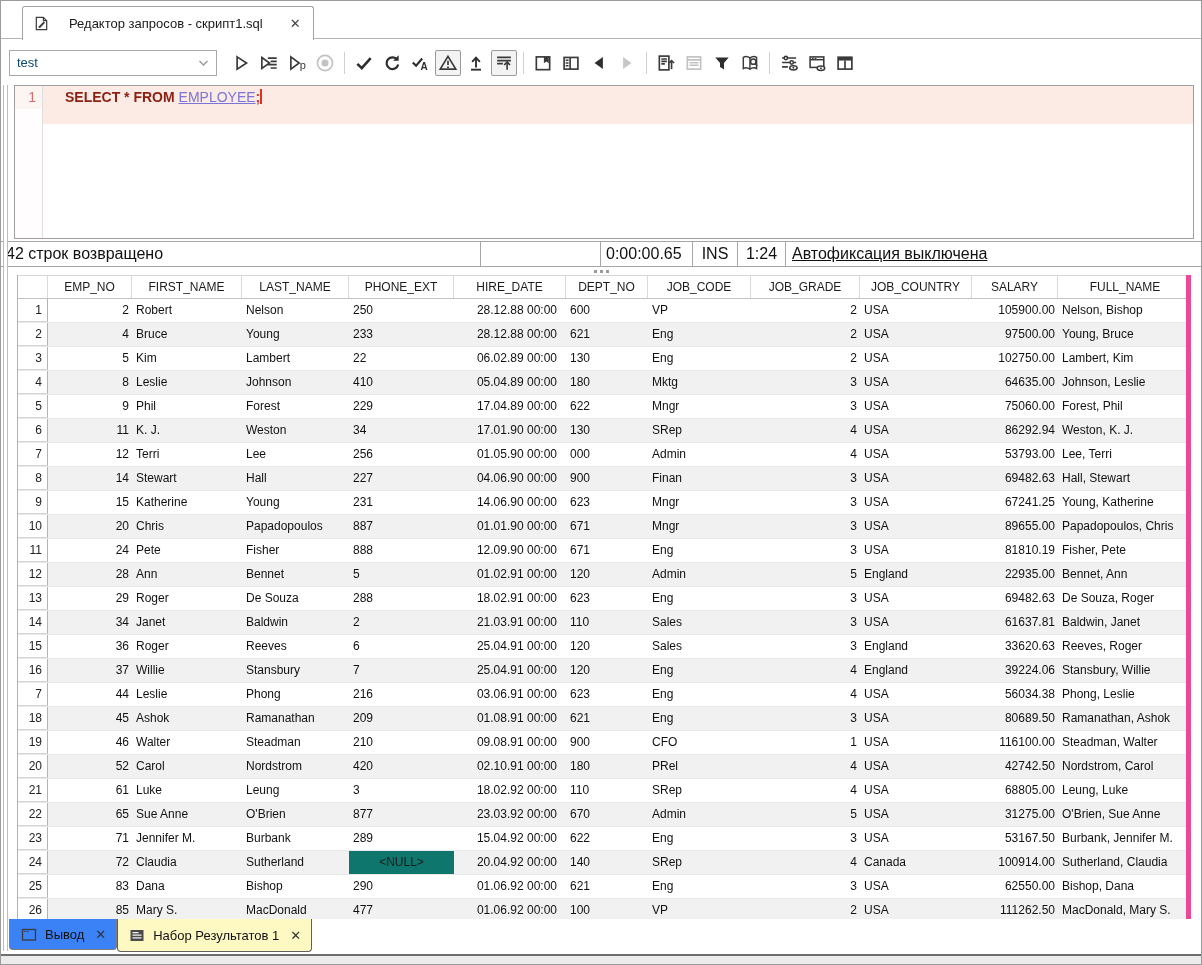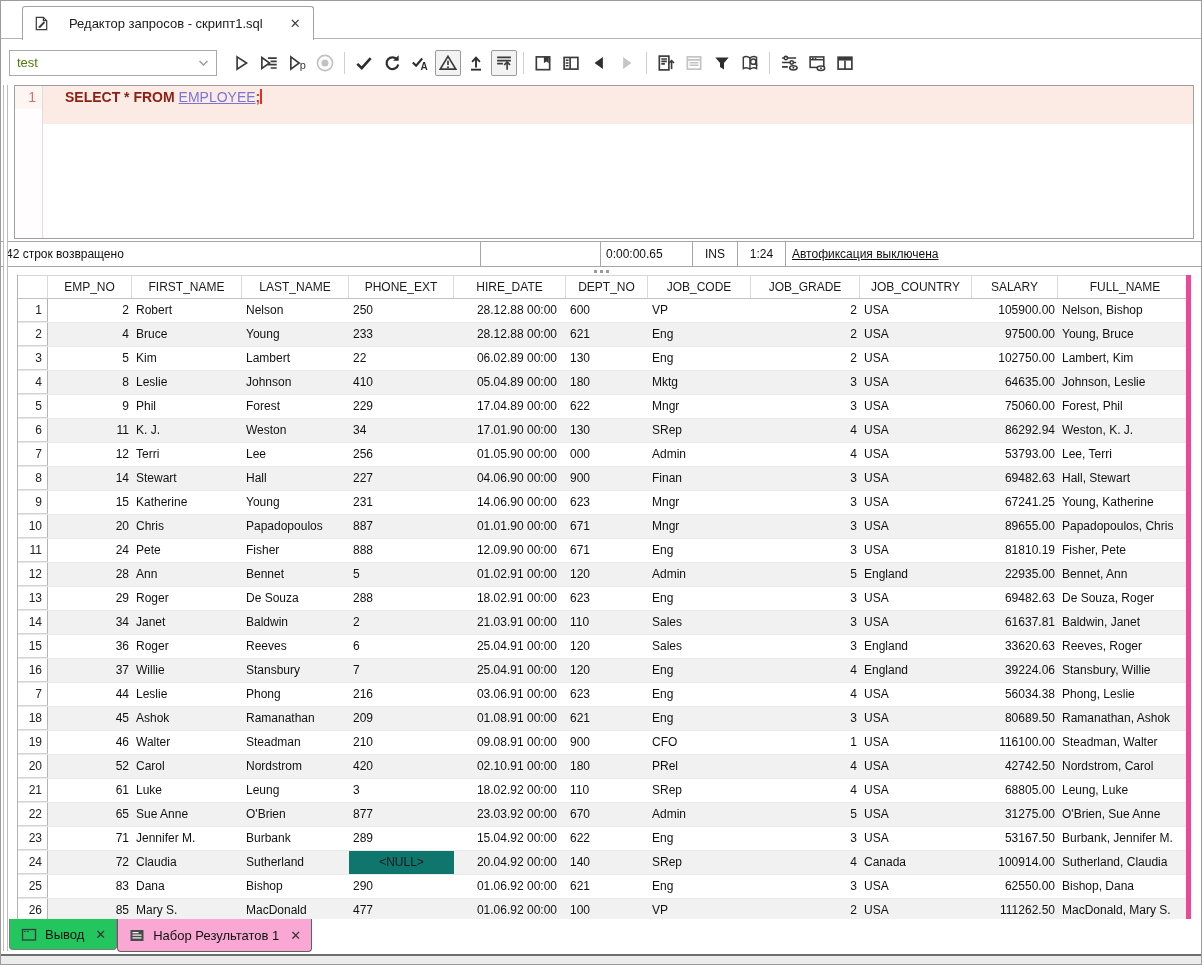--- a/index.html
+++ b/index.html
@@ -7,41 +7,41 @@
   body { font-family:"Liberation Sans", sans-serif; width:1202px; height:965px; position:relative; }
   .window { position:absolute; inset:0; width:1202px; height:965px; border:1px solid #9b9b9b; background:#fff; overflow:hidden; }
 
   
   .doc-tabbar { position:absolute; left:0; top:0; right:0; height:38px; border-bottom:1px solid #b3b3b3; background:#fff; }
   .doc-tab { position:absolute; left:21px; top:5px; height:34px; border:1px solid #a2a2a2; border-bottom:none; border-radius:3px 3px 0 0; background:#fff; display:flex; align-items:center; gap:19px; padding:0 12px 0 10px; font-size:13px; color:#1a1a1a; }
   .doc-tab .close { font-size:13px; color:#444; margin-left:8px; cursor:pointer; }
 
   
   .toolbar { position:absolute; left:0; top:39px; right:0; height:45px; display:flex; align-items:center; padding-left:8px; background:#fff; }
-  .combo { width:208px; height:26px; border:1px solid #a9a9a9; display:flex; align-items:center; justify-content:space-between; padding:0 7px 0 7px; font-size:13px; color:#4d7c0f; background:#fff; margin-right:10px; cursor:default; }
+  .combo { width:208px; height:26px; border:1px solid #a9a9a9; display:flex; align-items:center; justify-content:space-between; padding:0 7px 0 7px; font-size:13px; color:#0c4a6e; background:#fff; margin-right:10px; cursor:default; }
   .combo svg { opacity:.75; }
   .tbtn { width:26px; height:26px; display:flex; align-items:center; justify-content:center; margin:0 1px; border:1px solid transparent; border-radius:2px; cursor:pointer; }
   .tbtn.toggled { border-color:#9a9a9a; background:#f3f3f3; }
   .tbtn.disabled { cursor:default; }
   .tsep { width:1px; height:22px; background:#d0d0d0; margin:0 5px; }
 
   
   .editor { position:absolute; left:13px; top:84px; width:1180px; height:154px; border:1px solid #9f9f9f; background:#fff; display:flex; }
   .gutter { width:28px; border-right:1px solid #e0dddd; background:#fffdfd; font-size:14px; }
   .gutter .ln { height:23px; line-height:23px; text-align:right; padding-right:6px; color:#e06a6a; background:#fdf5f2; }
   .code { flex:1; font-size:14px; }
   .codeline { height:38px; line-height:23px; background:#fceae4; padding-left:22px; white-space:pre; }
   .tok-keyword { color:#8d1f12; font-weight:bold; }
   .tok-identifier-link { color:#7a75d6; text-decoration:underline; }
   .tok-punctuation { color:#e03224; font-weight:bold; }
   .caret { display:inline-block; width:2px; height:15px; background:#e03224; vertical-align:-2px; animation: blink 1.1s steps(1) infinite; }
   @keyframes blink { 50% { opacity:0; } }
 
   
-  .statusbar { position:absolute; left:0; top:240px; right:0; height:26px; border-top:1px solid #a6a6a6; border-bottom:1px solid #a6a6a6; display:flex; font-size:12px; color:#111; background:#fff; }
+  .statusbar { position:absolute; left:0; top:240px; right:0; height:26px; border-top:1px solid #a6a6a6; border-bottom:1px solid #a6a6a6; display:flex; font-size:16px; color:#111; background:#fff; }
   .scell { border-right:1px solid #a6a6a6; display:flex; align-items:center; overflow:hidden; white-space:nowrap; }
   .sb0 { width:480px; padding-left:5px; }
   .sb1 { width:120px; }
   .sb2 { width:92px; padding-left:5px; }
   .sb3 { width:45px; justify-content:center; }
   .sb4 { width:48px; justify-content:center; }
   .sb5 { flex:1; padding-left:6px; border-right:none;text-decoration:underline; }
 
   
   .splitter { position:absolute; left:0; top:266px; right:0; height:8px; display:flex; align-items:center; justify-content:center; gap:3px; }
@@ -60,22 +60,22 @@
   .a-left { text-align:left; padding-left:4px; }
   .a-right { text-align:right; padding-right:3px; }
   .grow .c5 { padding-right:9px; }
   .nullcell { background:#0f766e; text-align:center; padding:0; color:#1b1b1b; }
   .c0{width:30px}.c1{width:84px}.c2{width:110px}.c3{width:107px}.c4{width:105px}.c5{width:112px}.c6{width:82px}
   .c7{width:103px}.c8{width:109px}.c9{width:112px}.c10{width:86px}.c11{width:134px}
 
   
   .bottom-tabbar { position:absolute; left:0; top:918px; right:0; height:35px; background:#fff; display:flex; align-items:flex-start; padding-left:8px; }
   .btab { height:31px; display:flex; align-items:center; gap:7px; padding:0 10px; font-size:13px; border:1px solid #7d7d7d; border-top:none; border-radius:0 0 4px 4px; cursor:pointer; color:#111; }
-  .btab.inactive { background:#22c55e; }
-  .btab.active { background:#f9a8d4; border-color:#5f5f5f; height:33px; }
+  .btab.inactive { background:#3b82f6; }
+  .btab.active { background:#fef9c3; border-color:#5f5f5f; height:33px; }
   .btab .close { font-size:13px; color:#333; margin-left:4px; }
 
   
   .footer-line { position:absolute; left:0; top:953px; right:0; height:2px; background:#6e6e6e; }
   .footer-strip { position:absolute; left:0; top:955px; right:0; bottom:0; background:#ececec; }
   .left-rail { position:absolute; left:2px; top:84px; height:866px; width:5px; border-left:1px solid #bdbdbd; border-right:1px solid #bdbdbd; background:#fff; }
 
   svg { display:block; }
 </style>
 </head>

